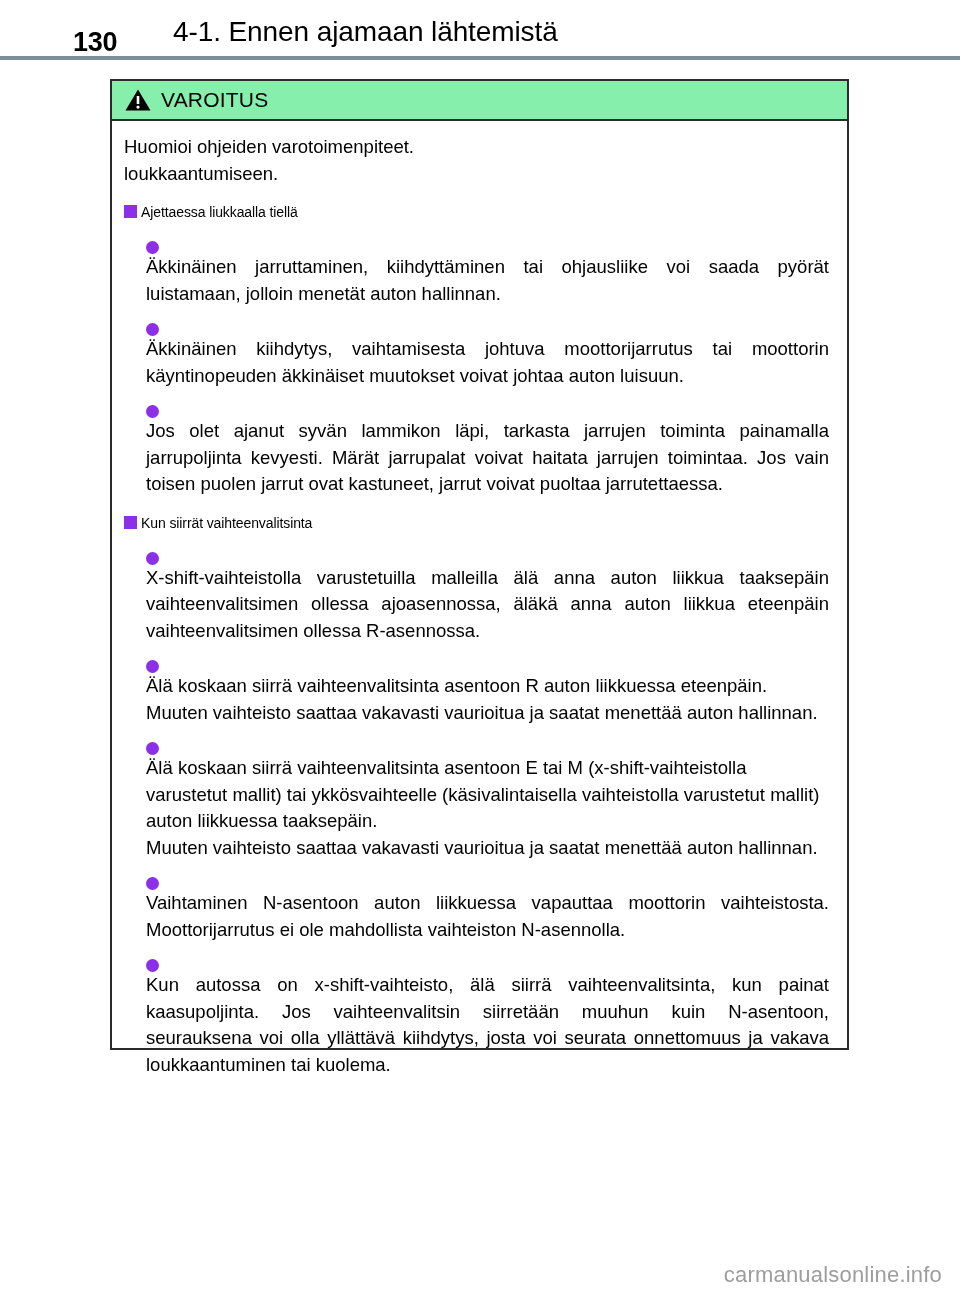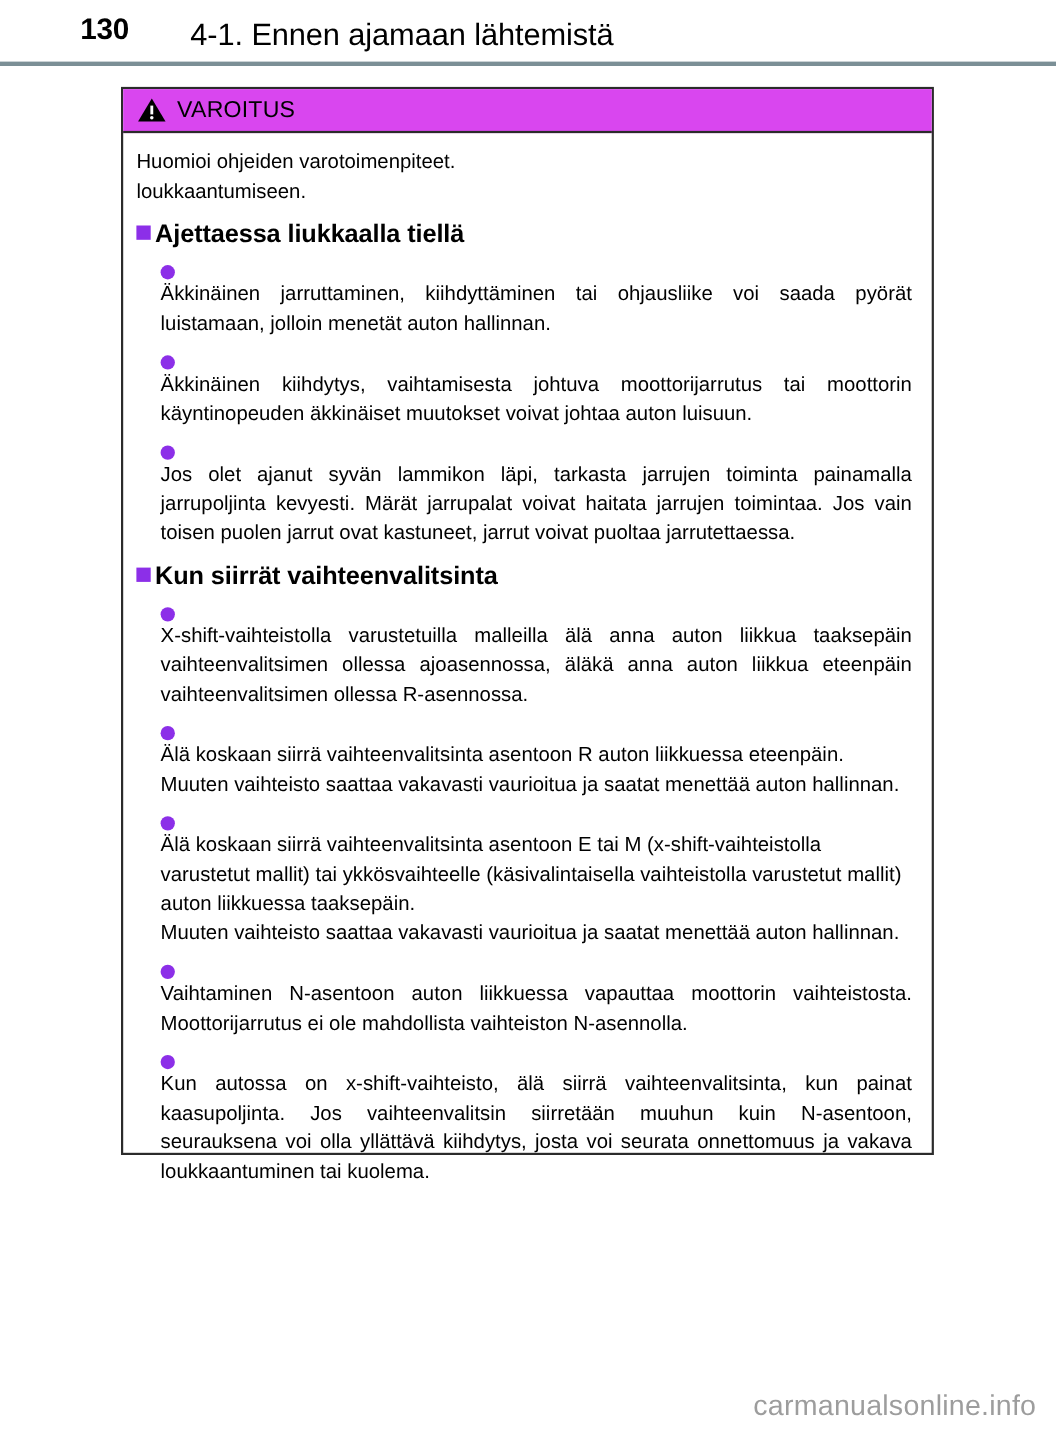--- a/index.html
+++ b/index.html
@@ -21,21 +21,21 @@
   .page-header {
     position: absolute;
     top: 0;
     left: 0;
     width: 960px;
     height: 58px;
   }
   .page-number {
     position: absolute;
     left: 73px;
-    top: 10px;
+    top: 26px;
     font-size: 27px;
     font-weight: bold;
     letter-spacing: -0.3px;
     line-height: 32px;
   }
   .section-title {
     position: absolute;
     left: 173px;
     top: 18px;
     font-size: 28px;
@@ -57,21 +57,21 @@
     position: absolute;
     left: 110px;
     top: 79px;
     width: 739px;
     height: 971px;
     border: 2px solid #2b2b2b;
     background: #ffffff;
   }
   .warning-header {
     height: 40px;
-    background: #d946ef;
+    background: #86efac;
     border-bottom: 2px solid #2b2b2b;
     display: flex;
     align-items: center;
     padding-left: 13px;
   }
   .warning-icon {
     width: 26px;
     height: 22px;
     display: block;
     flex: none;
@@ -104,23 +104,23 @@
   }
   .sq-bullet {
     width: 13px;
     height: 13px;
     background: #8c2fe8;
     flex: none;
     margin-top: 6px;
     margin-right: 4px;
   }
   .sec-head-text {
-    font-size: 23px;
+    font-size: 14px;
     line-height: 26px;
-    font-weight: bold;
+    font-weight: normal;
     letter-spacing: -0.1px;
   }
 
   .bullet-item {
     display: flex;
     align-items: flex-start;
     margin-top: 9px;
     padding-left: 22px;
     flex-direction: column;
   }
@@ -150,21 +150,21 @@
   }
 
   
   .watermark {
     position: absolute;
     left: 0;
     top: 1262px;
     width: 960px;
     text-align: right;
     padding-right: 18px;
-    font-size: 26px;
+    font-size: 22px;
     color: #9d9d9d;
     letter-spacing: 0.2px;
   }
 </style>
 </head>
 <body>
 
 <div class="page-header">
   <div class="page-number">130</div>
   <div class="section-title">4-1. Ennen ajamaan lähtemistä</div>

